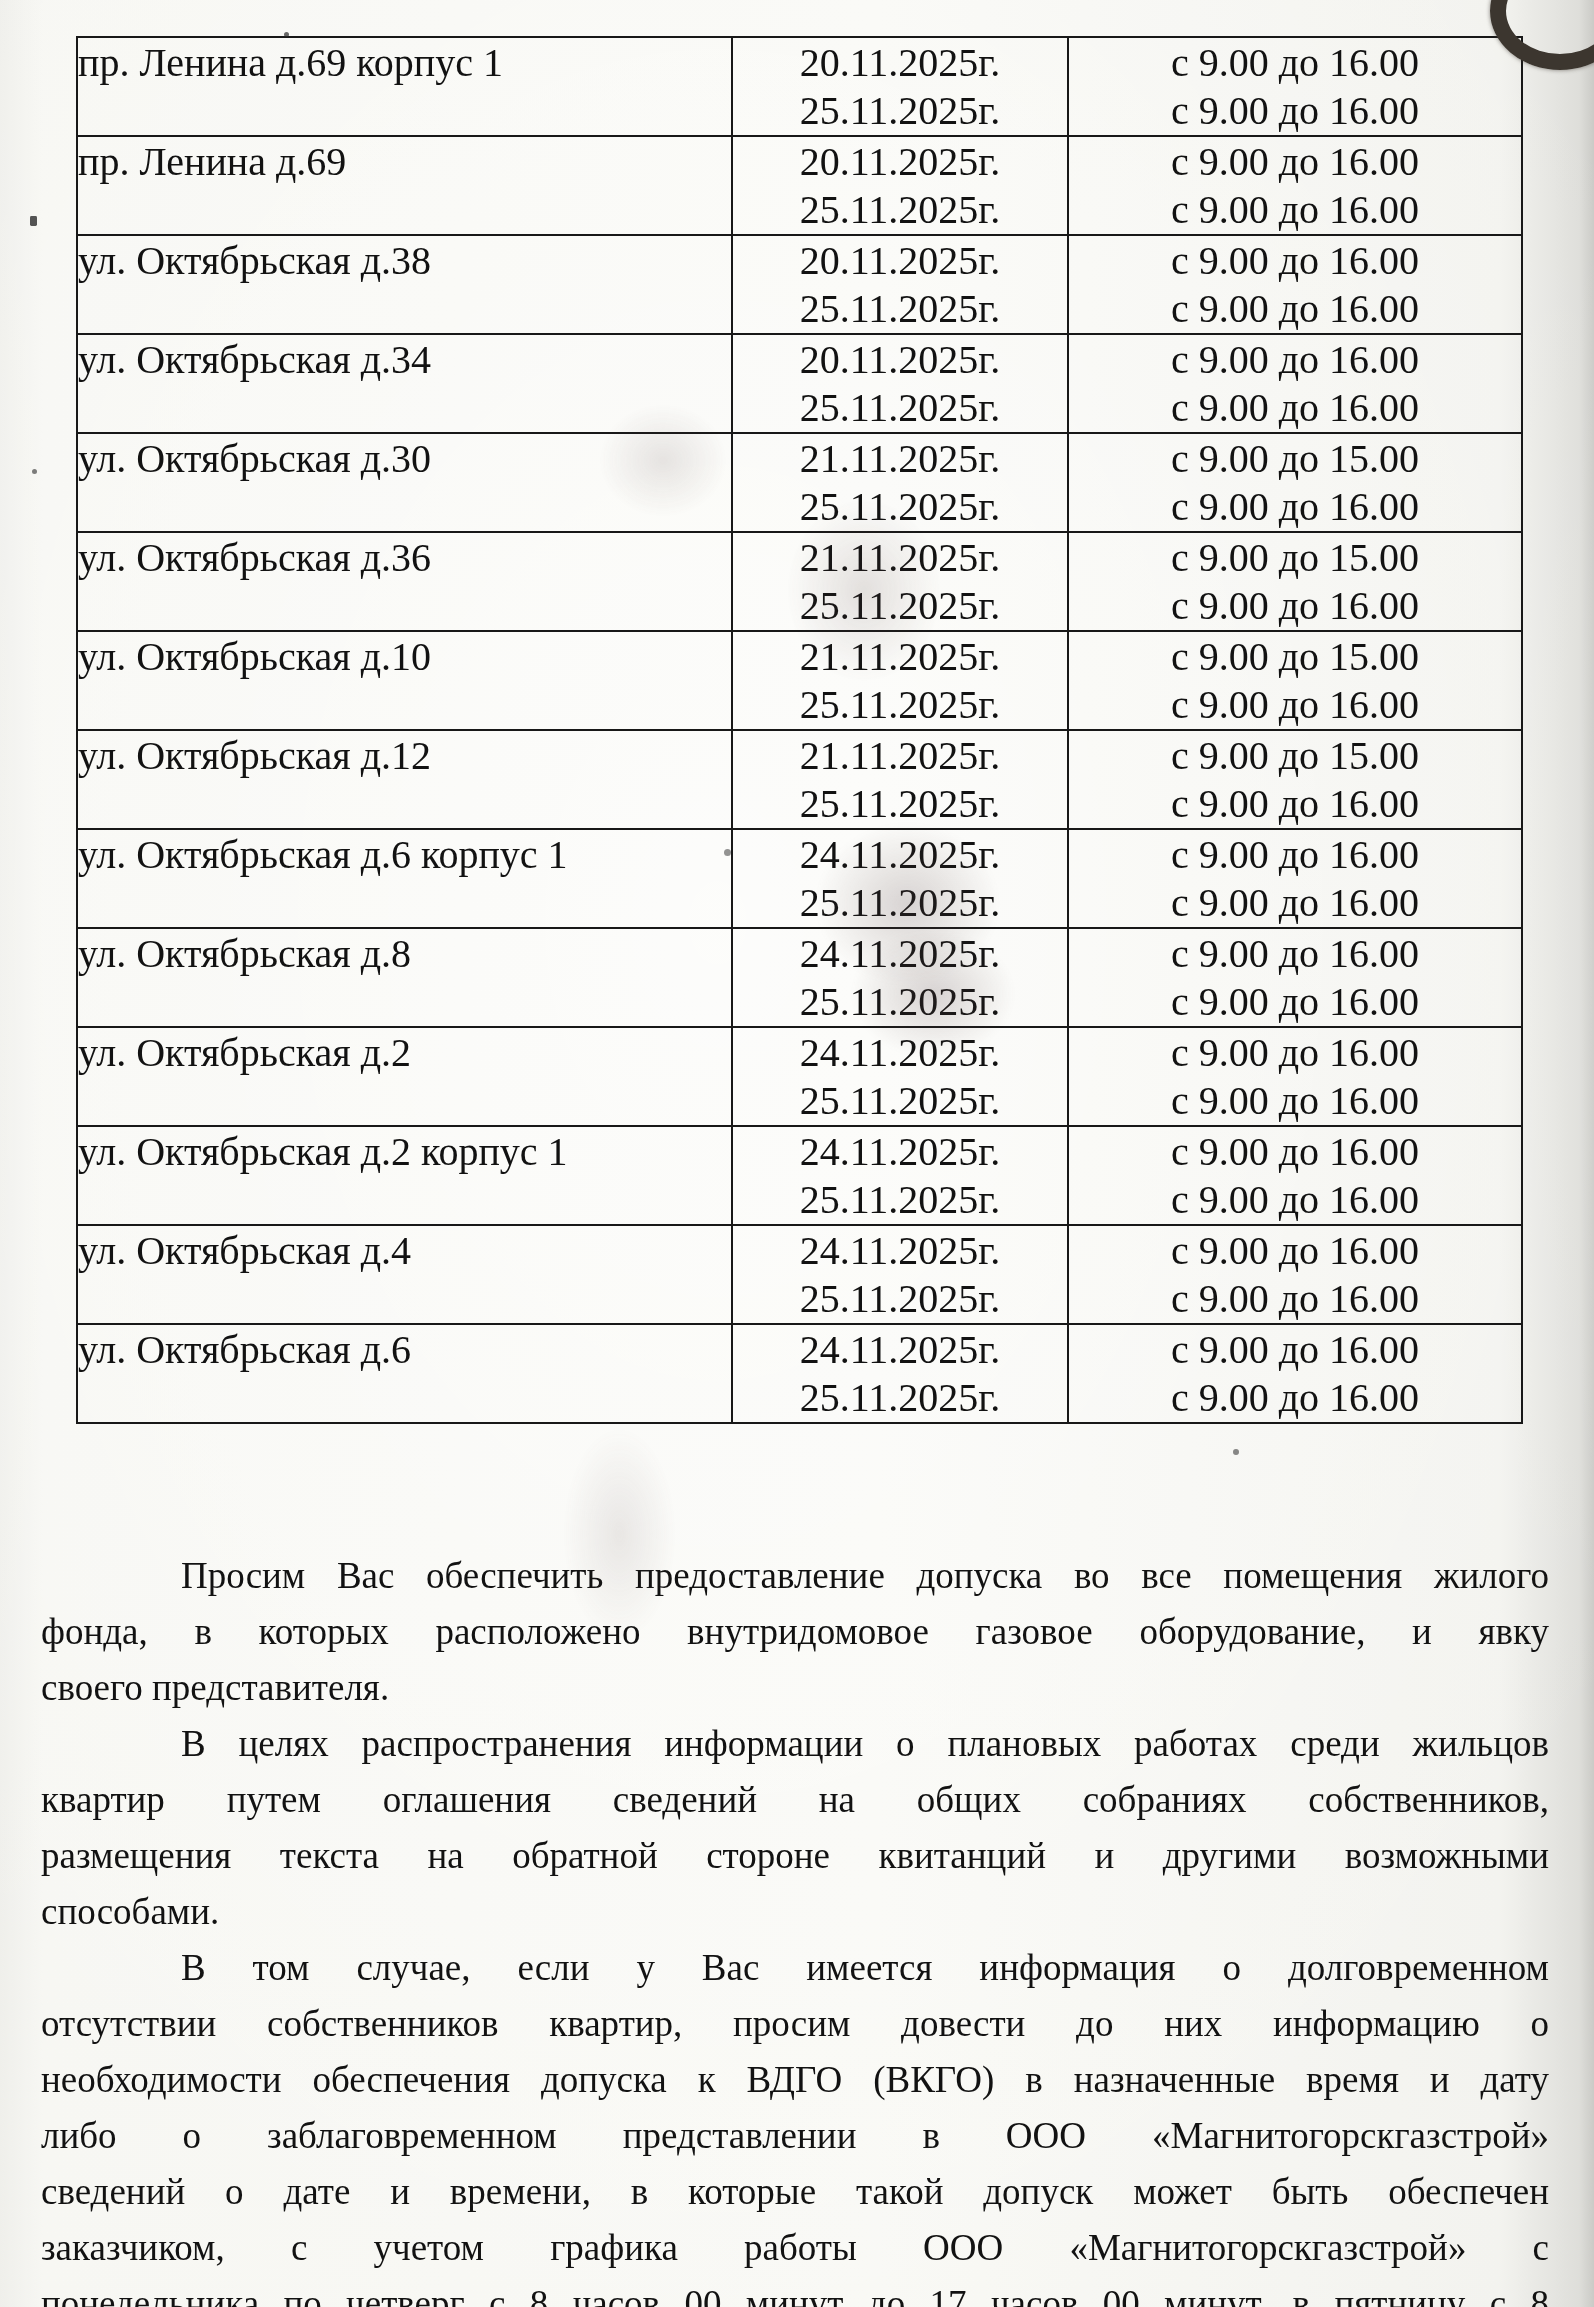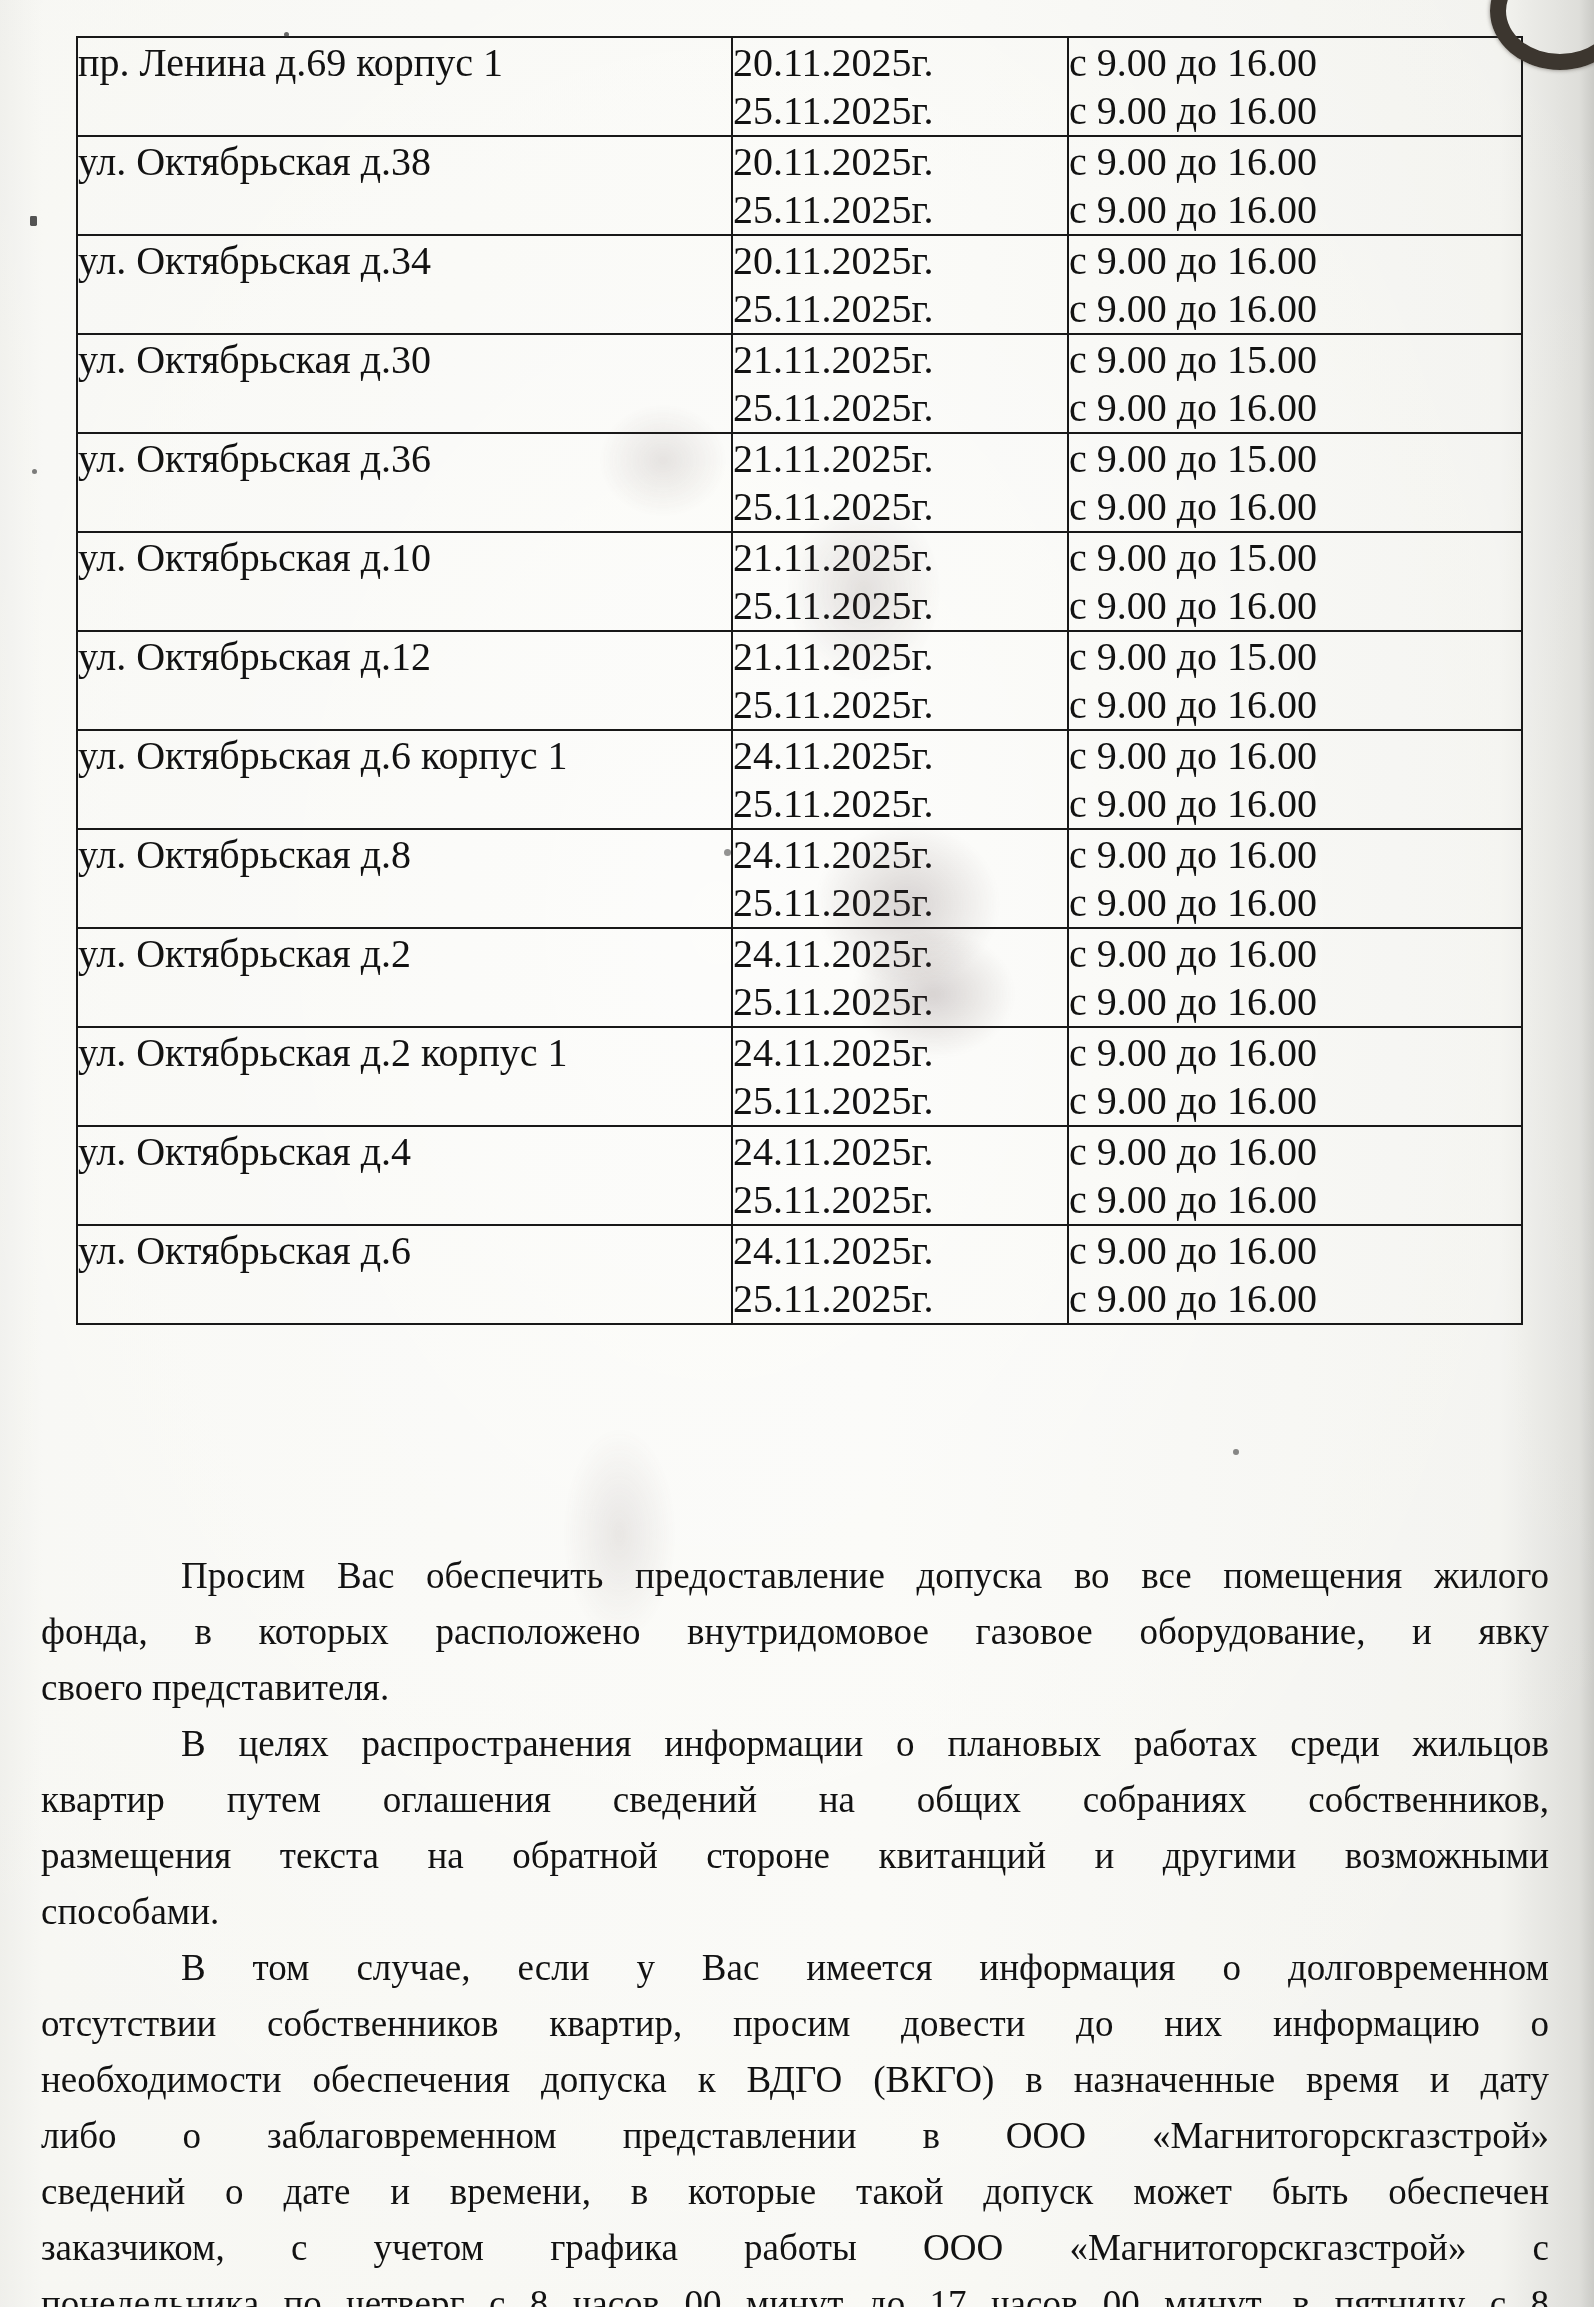--- a/index.html
+++ b/index.html
@@ -29,21 +29,21 @@
   table.schedule td {
     border: 2.9px solid #181818;
     vertical-align: top;
     height: 98px;
     padding: 1px 0 0 0;
     font-size: 40px;
     box-sizing: border-box;
   }
   td.c-addr { padding-left: 19px; }
   .addr-line, .cell-line { line-height: 48px; white-space: nowrap; }
-  td.c-dates .cell-line, td.c-times .cell-line { text-align: left; }
+  td.c-dates .cell-line, td.c-times .cell-line { text-align: center; }
 
   
   .bodytext {
     position: absolute;
     left: 41px; top: 1548px;
     width: 1508px;
     font-size: 37px;
   }
   .line {
     line-height: 56px;
@@ -87,20 +87,33 @@
   <table class="schedule">
     <colgroup>
       <col style="width:655px">
       <col style="width:336px">
       <col style="width:454px">
     </colgroup>
     <tbody id="schedule-body">
         <tr>
           <td class="c-addr">
             <div class="addr-line">пр. Ленина д.69 корпус 1</div>
+          </td>
+          <td class="c-dates">
+            <div class="cell-line">20.11.2025г.</div>
+            <div class="cell-line">25.11.2025г.</div>
+          </td>
+          <td class="c-times">
+            <div class="cell-line">с 9.00 до 16.00</div>
+            <div class="cell-line">с 9.00 до 16.00</div>
+          </td>
+        </tr>
+        <tr>
+          <td class="c-addr">
+            <div class="addr-line">пр. Ленина д.69</div>
           </td>
           <td class="c-dates">
             <div class="cell-line">20.11.2025г.</div>
             <div class="cell-line">25.11.2025г.</div>
           </td>
           <td class="c-times">
             <div class="cell-line">с 9.00 до 16.00</div>
             <div class="cell-line">с 9.00 до 16.00</div>
           </td>
         </tr>

